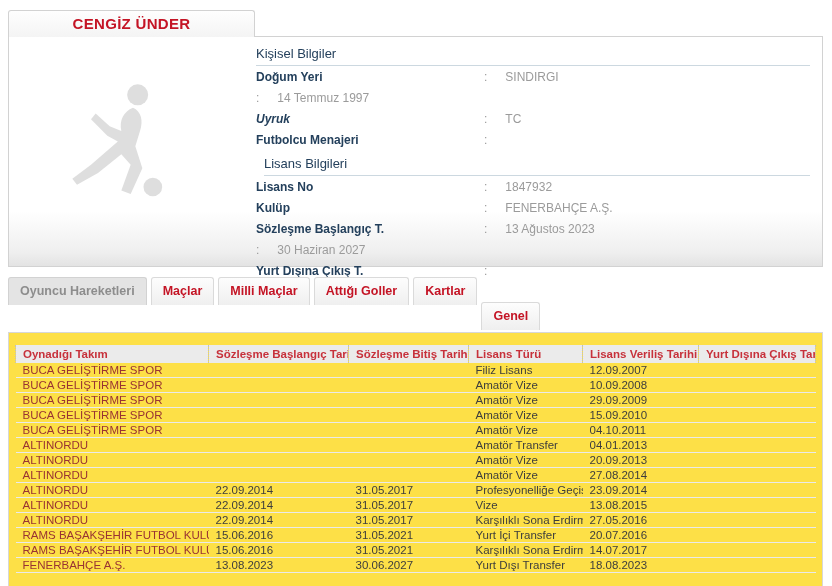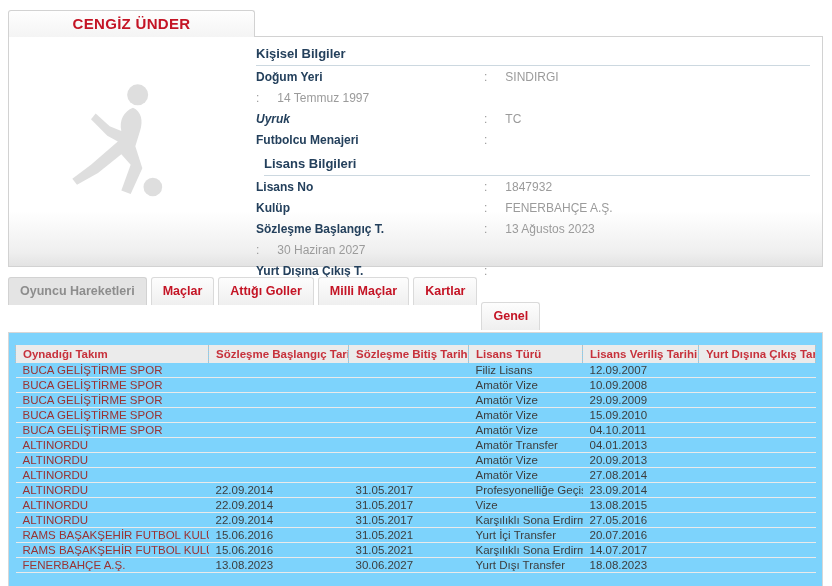--- a/index.html
+++ b/index.html
@@ -27,21 +27,21 @@
   .panel-body {
     display: flex;
     height: 231px;
     border: 1px solid #d2d2d2;
     background: linear-gradient(to bottom, #ffffff 76%, #efefef 94%, #e3e3e3 100%);
   }
   .photo-area { width: 247px; display: flex; align-items: center; justify-content: center; }
   .photo-area svg { display: block; }
   .info-area { flex: 1; padding: 3px 12px 0 0; }
   .section-title {
-    font-size: 13px; font-weight: 700;
+    font-size: 13px; font-weight: 400;
     padding: 6px 0 4px;
     border-bottom: 1px solid #ccd8e0;
   }
   .info-row { display: flex; align-items: baseline; padding: 4px 0 3px; min-height: 20px; font-size: 12px; }
   .info-row .label { width: 228px; font-weight: 700; }
   .info-row .colon { font-weight: 400; }
   .info-row .value { margin-left: 18px; }
 
   
   .tab-strip { display: flex; gap: 4px; margin: 10px 0 0 8px; }
@@ -54,21 +54,21 @@
     background: linear-gradient(#fdfdfd, #efefef);
     cursor: pointer;
     white-space: nowrap;
   }
   .tab.active { background: #e4e4e4; border-color: #d2d2d2; }
 
   
   .table-panel {
     margin: 2px 9px 0 8px;
     border: 1px solid #d7d7d7;
-    background: #7dd3fc;
+    background: #fde047;
     padding: 12px 6px 4px;
     min-height: 255px;
   }
   table { width: 100%; border-collapse: collapse; table-layout: fixed; }
   th {
     background: #ebebeb;
     font-size: 11.5px; font-weight: 700; text-align: left;
     padding: 3px 4px 3px 7px;
     border-left: 1px dotted #bfbfbf;
     white-space: nowrap; overflow: hidden;
@@ -173,23 +173,23 @@
     </div>
   </div>
 </div>
 
 <div class="tab-strip">
 
     <div class="tab active" style="color: rgb(141, 141, 141);">Oyuncu Hareketleri</div>
 
     <div class="tab" style="color: rgb(196, 20, 37);">Maçlar</div>
 
+    <div class="tab" style="color: rgb(196, 20, 37);">Milli Maçlar</div>
+
     <div class="tab" style="color: rgb(196, 20, 37);">Attığı Goller</div>
-
-    <div class="tab" style="color: rgb(196, 20, 37);">Milli Maçlar</div>
 
     <div class="tab" style="color: rgb(196, 20, 37);">Kartlar</div>
 
     <div class="tab" style="color: rgb(196, 20, 37); margin-top: 25px;">Genel</div>
   </div>
 
 <div class="table-panel">
   <table>
     <colgroup>
       <col style="width:193px">

